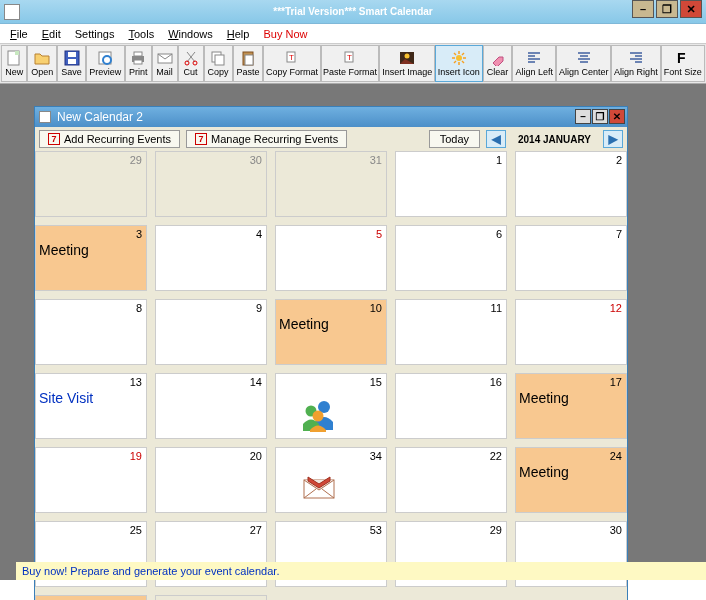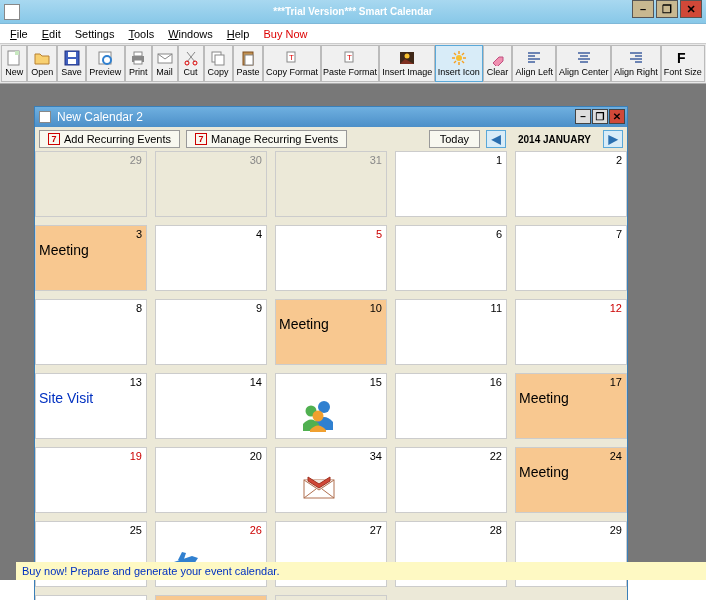--- a/index.html
+++ b/index.html
@@ -592,33 +592,25 @@
         <div class="cell curr">
           <span class="dnum">22</span>
         </div>
         <div class="cell curr highlight">
           <span class="dnum">24</span>
           <span class="evt">Meeting</span>
         </div>
         <div class="cell curr">
           <span class="dnum">25</span>
         </div>
-        <div class="cell curr sun">
-          <span class="dnum">26</span>
-          <span class="plane-icon"><svg width="40" height="30">
-              <path d="M4 16 l24 -8 6 2 -4 6 -20 10 -4 -2 6 -4z" fill="#3080d0"></path>
-              <path d="M14 12 l4 -8 4 1 -3 9z" fill="#3080d0"></path>
-              <path d="M20 18 l3 8 -4 1 -3 -8z" fill="#3080d0"></path>
-            </svg></span>
-        </div>
         <div class="cell curr">
           <span class="dnum">27</span>
         </div>
         <div class="cell curr">
-          <span class="dnum">28</span>
+          <span class="dnum">53</span>
         </div>
         <div class="cell curr">
           <span class="dnum">29</span>
         </div>
         <div class="cell curr">
           <span class="dnum">30</span>
         </div>
         <div class="cell curr highlight">
           <span class="dnum">31</span>
           <span class="evt">Meeting</span>

